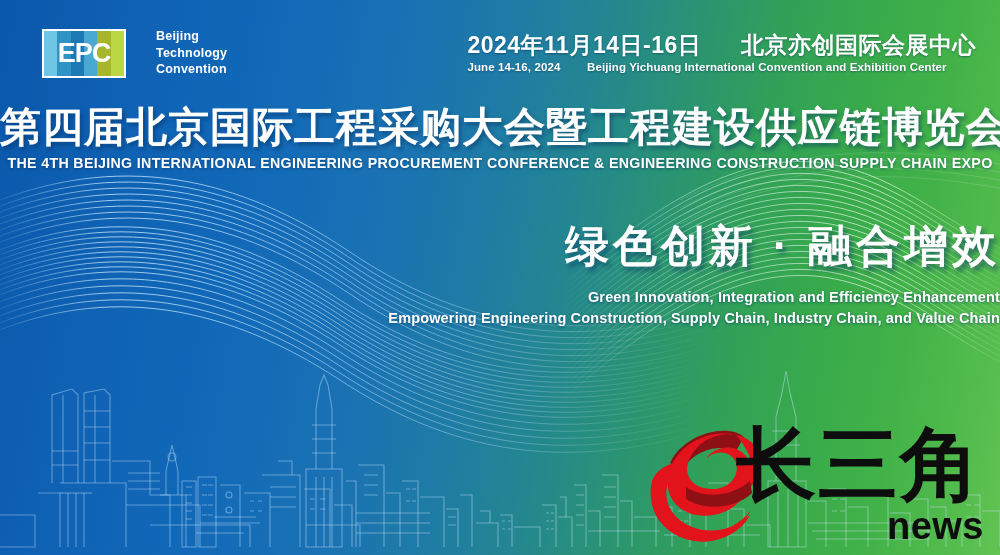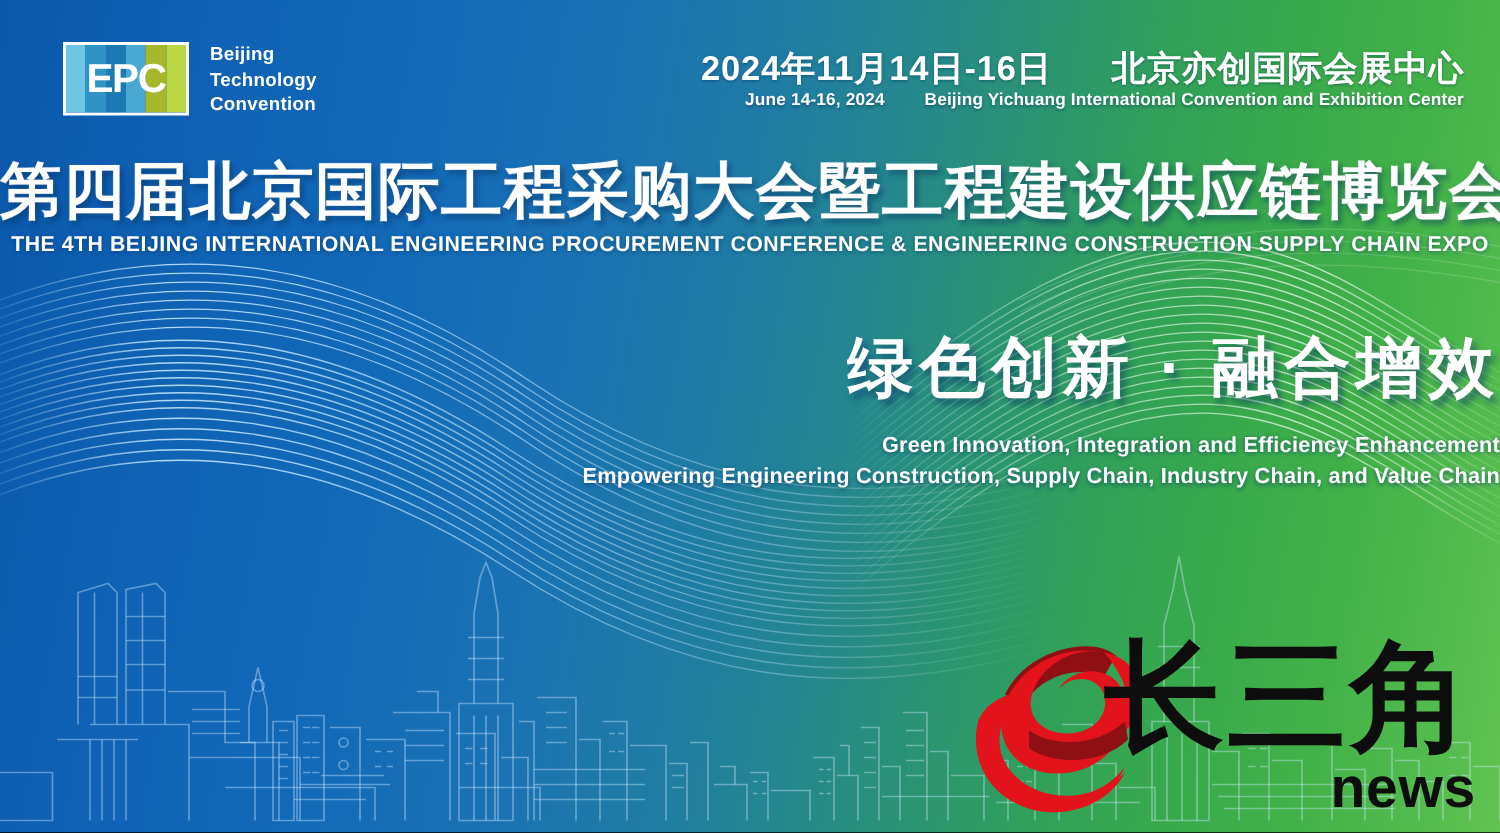--- a/index.html
+++ b/index.html
@@ -33,21 +33,21 @@
   .skyline{position:absolute;left:0;right:0;bottom:0;height:190px;pointer-events:none;}
   .skyline svg{width:100%;height:100%;display:block;}
 
   
   .header{
     position:absolute;left:0;right:0;top:18px;height:70px;
     display:flex;align-items:center;
   }
 
   
-  .logo-wrap{display:flex;align-items:flex-start;margin-left:42px;}
+  .logo-wrap{display:flex;align-items:flex-end;margin-left:42px;gap:16px;}
   .epc-mark{
     position:relative;width:84px;height:49px;
     border:2px solid #ffffff;
     display:flex;overflow:hidden;
     flex:0 0 auto;
   }
   .epc-mark .stripe{flex:1;height:100%;}
   .epc-mark .letters{
     position:absolute;inset:0;
     display:flex;align-items:center;justify-content:center;
@@ -57,21 +57,21 @@
     line-height:1;
   }
   .logo-text{
     margin-left:14px;color:#ffffff;
     font-size:12.5px;font-weight:bold;line-height:1.32;
     letter-spacing:.2px;
   }
 
   
   .meta{
-    margin-left:auto;margin-right:24px;text-align:right;color:#ffffff;
+    margin-left:auto;margin-right:24px;color:#ffffff;
     line-height:1.05;
   }
   .meta-cn{
     font-size:23px;font-weight:bold;letter-spacing:.5px;white-space:nowrap;
     text-shadow:0 1px 2px rgba(0,40,80,.45);
   }
   .meta-cn .gap{display:inline-block;width:26px;}
   .meta-en{
     font-size:11.5px;font-weight:bold;margin-top:4px;white-space:nowrap;
     letter-spacing:.1px;

